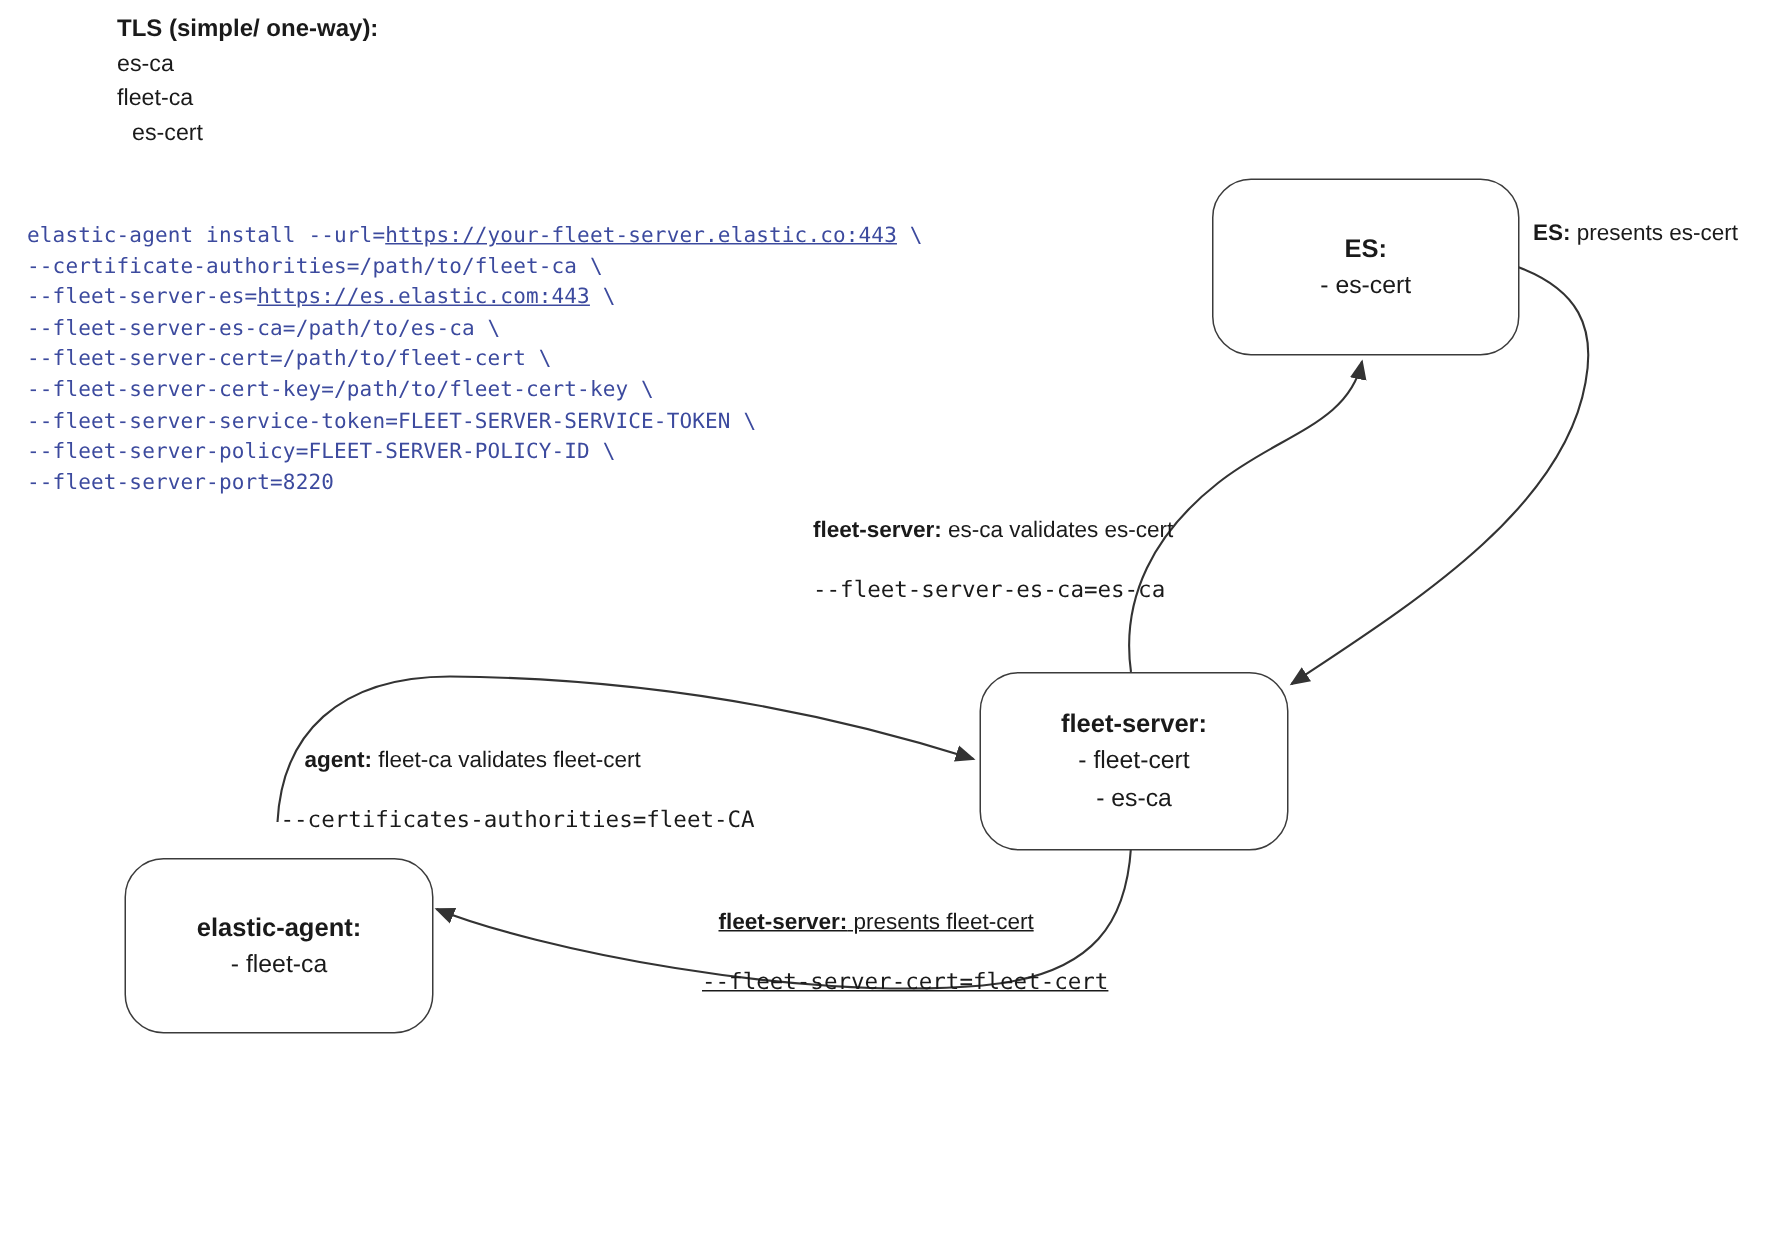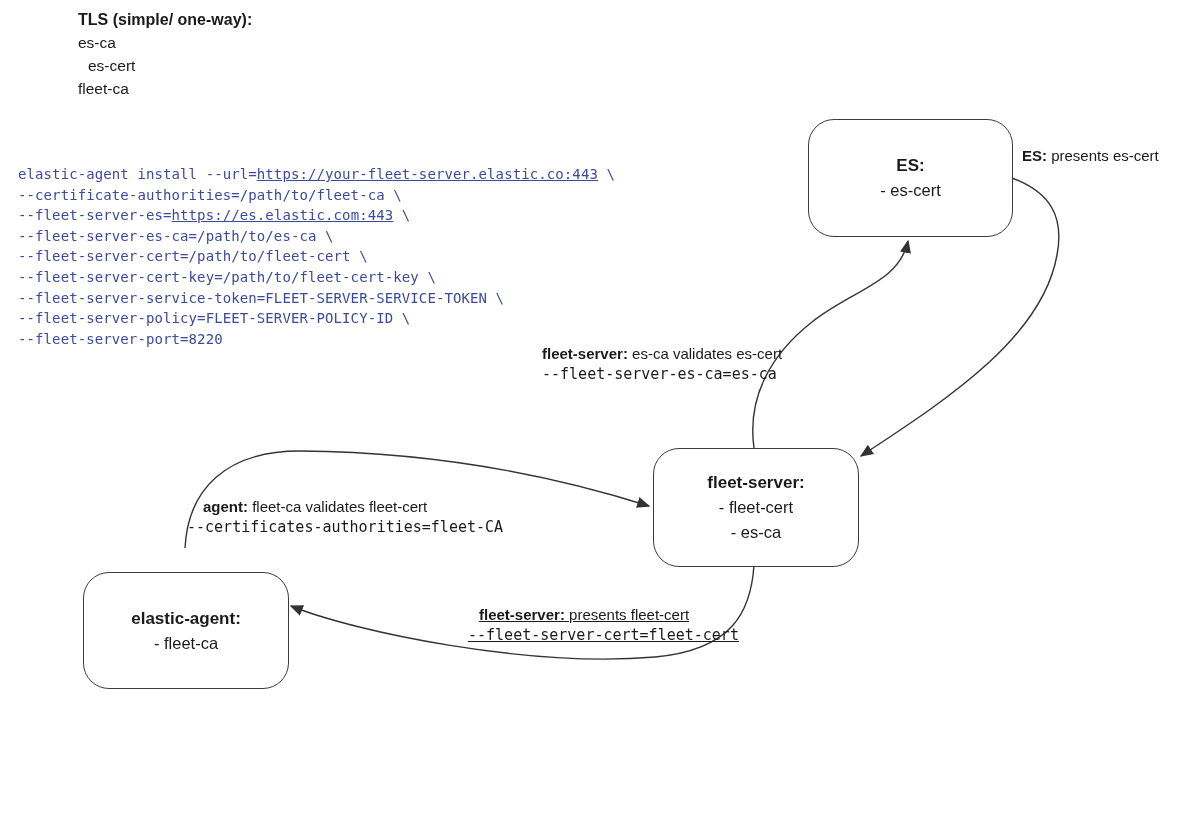--- a/index.html
+++ b/index.html
@@ -6,37 +6,37 @@
   .canvas{position:relative;width:1175px;height:840px;background:#ffffff;overflow:hidden;
           font-family:"Liberation Sans","DejaVu Sans",sans-serif;color:#1a1a1a;}
   svg.wires{position:absolute;left:0;top:0;width:1189px;height:840px;pointer-events:none;}
 
   
   .tls{position:absolute;left:78px;top:8px;font-size:15.5px;line-height:23px;}
   .tls-title{font-weight:bold;font-size:16px;}
   .tls-item.indent{padding-left:10px;}
 
   
-  .cmd{position:absolute;left:18px;top:164px;font-family:"DejaVu Sans Mono","Liberation Mono",monospace;
+  .cmd{position:absolute;left:18px;top:147px;font-family:"DejaVu Sans Mono","Liberation Mono",monospace;
        font-size:14px;line-height:20.6px;white-space:pre;letter-spacing:.1px;}
   .cmd .u{text-decoration:underline;}
 
   
   .node{position:absolute;border:1.5px solid #3b3b3b;border-radius:26px;background:#ffffff;
         display:flex;flex-direction:column;align-items:center;justify-content:center;
         text-align:center;line-height:25px;font-size:16.5px;}
   .node-title{font-weight:bold;font-size:17px;}
   .node-es{left:808px;top:119px;width:203px;height:116px;}
   .node-fs{left:653px;top:448px;width:204px;height:117px;}
   .node-ea{left:83px;top:548px;width:204px;height:115px;margin-top:24px;}
 
   
   .ann{position:absolute;font-size:15px;line-height:20px;white-space:nowrap;}
   .ann b{font-weight:bold;}
-  .ann-code{font-family:"DejaVu Sans Mono","Liberation Mono",monospace;font-size:15px;}
+  .ann-code{font-family:"DejaVu Sans Mono","Liberation Mono",monospace;font-size:15px;margin-top:19px;}
   .ann-es{left:1022px;top:146px;}
   .ann-fsv{left:542px;top:344px;}
   .ann-agent{left:187px;top:497px;}
   .ann-agent .ann-line{padding-left:16px;}
   .ann-fsp{left:468px;top:605px;text-decoration:underline;}
   .ann-fsp .ann-line{padding-left:11px;}
 </style>
 </head>
 <body>
 
@@ -50,22 +50,22 @@
     </defs>
     <path d="M 754 448 C 747 398, 770 355, 812 322 C 852 290, 899 283, 908 241" fill="none" stroke="#333333" stroke-width="1.4" marker-end="url(#arr)"></path>
     <path d="M 1012 178 C 1052 193, 1064 218, 1057 255 C 1042 340, 941 403, 861 456" fill="none" stroke="#333333" stroke-width="1.4" marker-end="url(#arr)"></path>
     <path d="M 185 548 C 188 490, 225 451, 300 451 C 430 452, 548 474, 649 506" fill="none" stroke="#333333" stroke-width="1.4" marker-end="url(#arr)"></path>
     <path d="M 754 565 C 751 612, 732 650, 655 657 C 530 668, 355 632, 291 606" fill="none" stroke="#333333" stroke-width="1.4" marker-end="url(#arr)"></path>
   </svg>
 
   <div class="tls">
     <div class="tls-title">TLS (simple/ one-way):</div>
     <div class="tls-item">es-ca</div>
+    <div class="tls-item">fleet-ca</div>
     <div class="tls-item indent">es-cert</div>
-    <div class="tls-item">fleet-ca</div>
   </div>
 
   <div class="cmd" id="command-block" style="color: rgb(60, 74, 158);"><div><span>elastic-agent install --url=</span><span class="u">https://your-fleet-server.elastic.co:443</span><span> \</span></div><div><span>--certificate-authorities=/path/to/fleet-ca \</span></div><div><span>--fleet-server-es=</span><span class="u">https://es.elastic.com:443</span><span> \</span></div><div><span>--fleet-server-es-ca=/path/to/es-ca \</span></div><div><span>--fleet-server-cert=/path/to/fleet-cert \</span></div><div><span>--fleet-server-cert-key=/path/to/fleet-cert-key \</span></div><div><span>--fleet-server-service-token=FLEET-SERVER-SERVICE-TOKEN \</span></div><div><span>--fleet-server-policy=FLEET-SERVER-POLICY-ID \</span></div><div><span>--fleet-server-port=8220</span></div></div>
 
   <div class="node node-es">
     <div class="node-title">ES:</div>
     <div class="node-line">- es-cert</div>
   </div>
 
   <div class="node node-fs">

